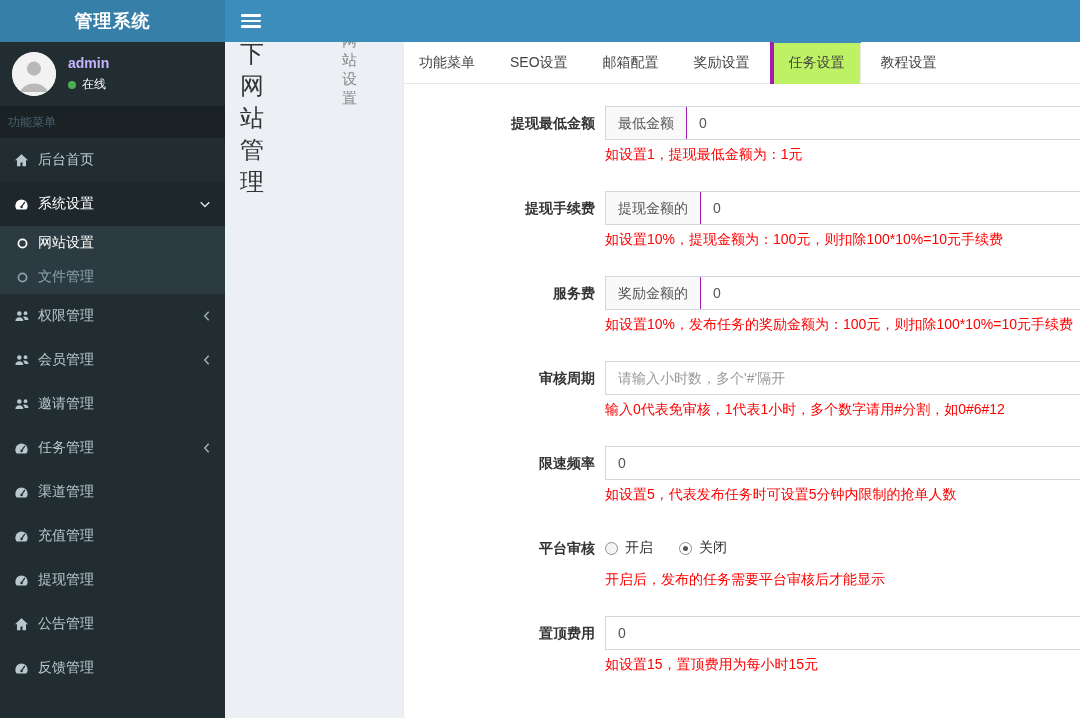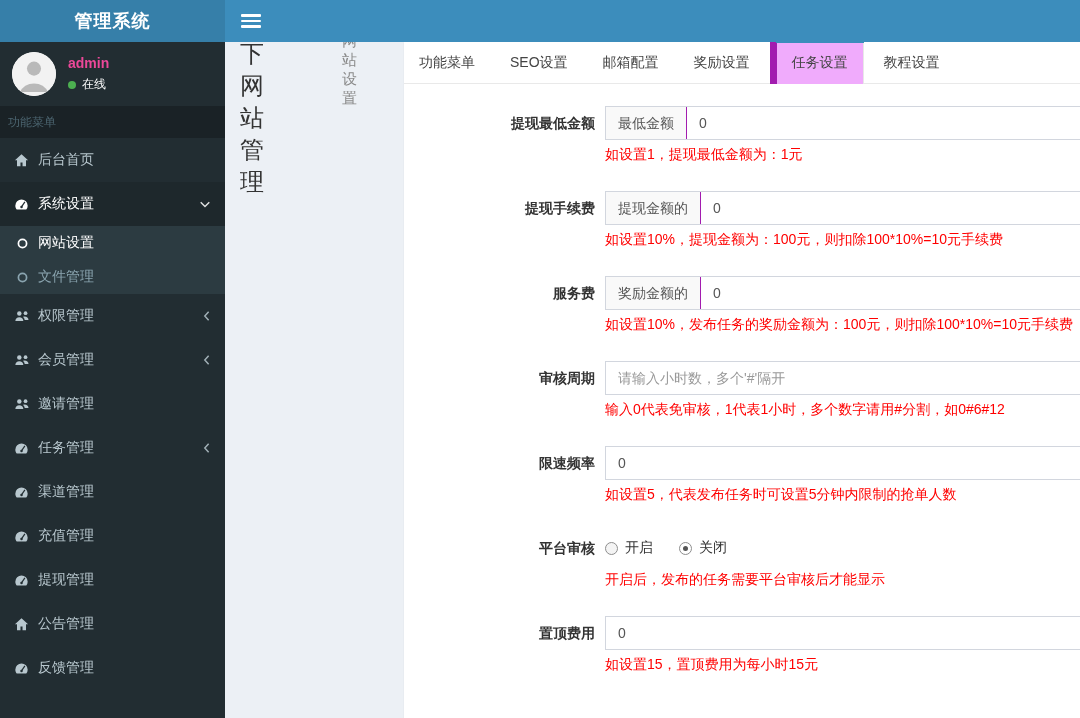--- a/index.html
+++ b/index.html
@@ -9,21 +9,21 @@
 
   .layout { display:flex; width:1080px; height:718px;justify-content:space-between; }
 
   
   .sidebar { width:225px; flex-shrink:0; background:#222d32; display:flex; flex-direction:column; overflow:hidden; }
   .logo { height:42px; background:var(--accent-dark); color:#fff; font-size:18px; font-weight:bold;
           display:flex; align-items:center; justify-content:center; letter-spacing:1px; cursor:pointer; }
   .user-panel { height:64px; padding:10px 12px; display:flex; align-items:center; gap:12px; }
   .avatar { width:44px; height:44px; border-radius:50%; overflow:hidden; background:#fff; flex-shrink:0; }
   .user-info { display:flex; flex-direction:column; gap:5px; }
-  .user-name { color:#ec4899; font-weight:bold; font-size:14px; }
+  .user-name { color:#c4b5fd; font-weight:bold; font-size:14px; }
   .user-status { color:#fff; font-size:12px; display:flex; align-items:center; gap:6px; }
   .status-dot { width:8px; height:8px; border-radius:50%; background:var(--online); display:inline-block; }
   .menu-header { height:32px; line-height:32px; background:#1a2226; color:#4b646f; font-size:12px; padding:0 8px; }
   .menu { flex:1; }
   .menu-item { height:44px; display:flex; align-items:center; padding:0 14px; color:#b8c7ce; cursor:pointer; }
   .menu-item.open { color:#fff; background:#1e282c; }
   .menu-item .icon { width:24px; display:inline-flex; justify-content:flex-start; }
   .menu-item .arrow { margin-left:auto; width:auto; opacity:.85; }
   .submenu { background:#2c3b41; }
   .submenu-item { height:34px; display:flex; align-items:center; padding:0 14px 0 17px; color:#8aa4af; cursor:pointer; }
@@ -38,21 +38,21 @@
   .hamburger span { display:block; height:2.5px; background:#fff; border-radius:1px; }
 
   .content { flex:1; display:flex; flex-direction:row; overflow:hidden; background:#ecf0f5;gap:20px; }
   .content-header { height:56px; display:flex; align-items:center; padding:0 15px; }
   .page-title { font-size:24px; font-weight:normal; color:#333; }
   .page-subtitle { font-size:15px; color:#8a8a8a; margin-left:78px; }
 
   .box { flex:1; margin-left:12px; background:#fff; box-shadow:0 1px 1px rgba(0,0,0,.1); display:flex; flex-direction:column; }
   .tabs { display:flex; height:42px; border-bottom:1px solid #e9e9e9; }
   .tab { padding:0 15px; margin-right:5px; display:flex; align-items:center; color:#444; cursor:pointer; position:relative; background:transparent; }
-  .tab.active { background:#f0abfc; border-left:7px solid #a21caf; border-right:1px solid #e8e8e8; margin-bottom:-1px; z-index:2; }
+  .tab.active { background:#bef264; border-left:4px solid #a21caf; border-right:1px solid #e8e8e8; margin-bottom:-1px; z-index:2; }
   .tab.active::before { content:""; position:absolute; left:-1px; right:-1px; top:-7px; height:8px; background:var(--accent); }
 
   .form { padding-top:22px; overflow:hidden; }
   .form-row { display:flex; margin-bottom:27px; }
   .form-label { width:201px; flex-shrink:0; text-align:right; padding-right:10px; font-weight:bold; color:#333; line-height:34px; }
   .form-controls { width:567px; }
   .input-group { display:flex; height:34px; border:1px solid #d2d6de; background:#fff; align-items:stretch; }
   .addon { padding:0 12px; line-height:32px; color:#555; white-space:nowrap; background:#f9f9f9; }
   .addon.prepend { border-right:1px solid #a21caf; }
   .addon.append { border-left:1px solid #d2d6de; border-right:none; background:#fff; min-width:40px; text-align:center; }

